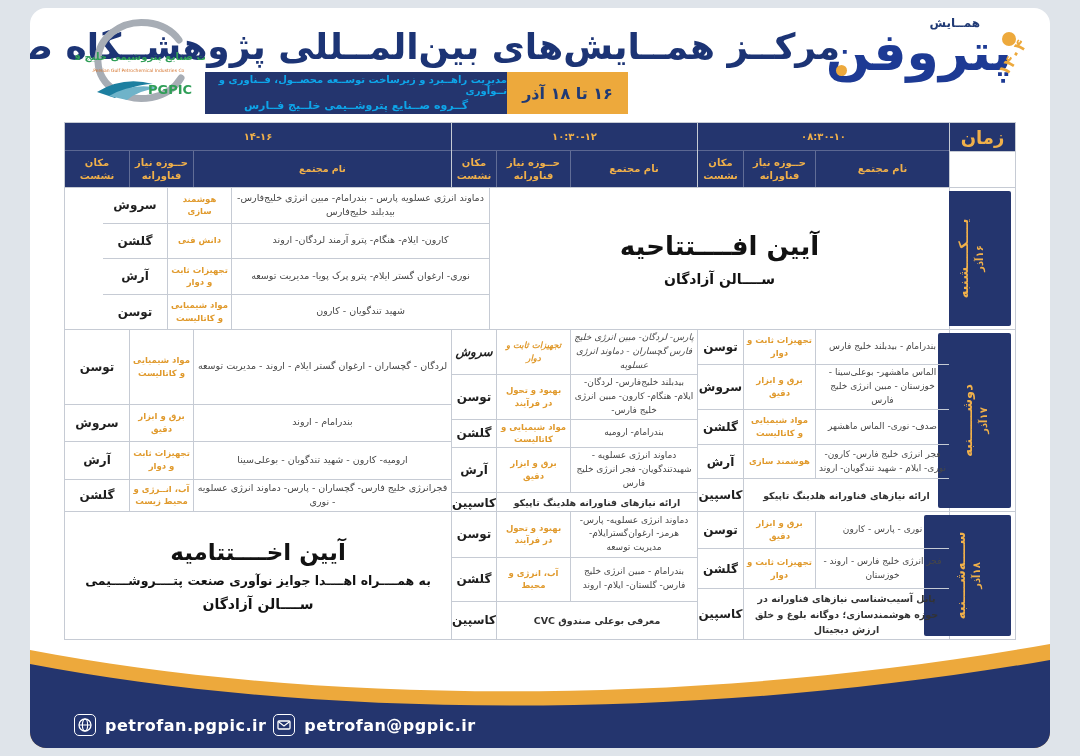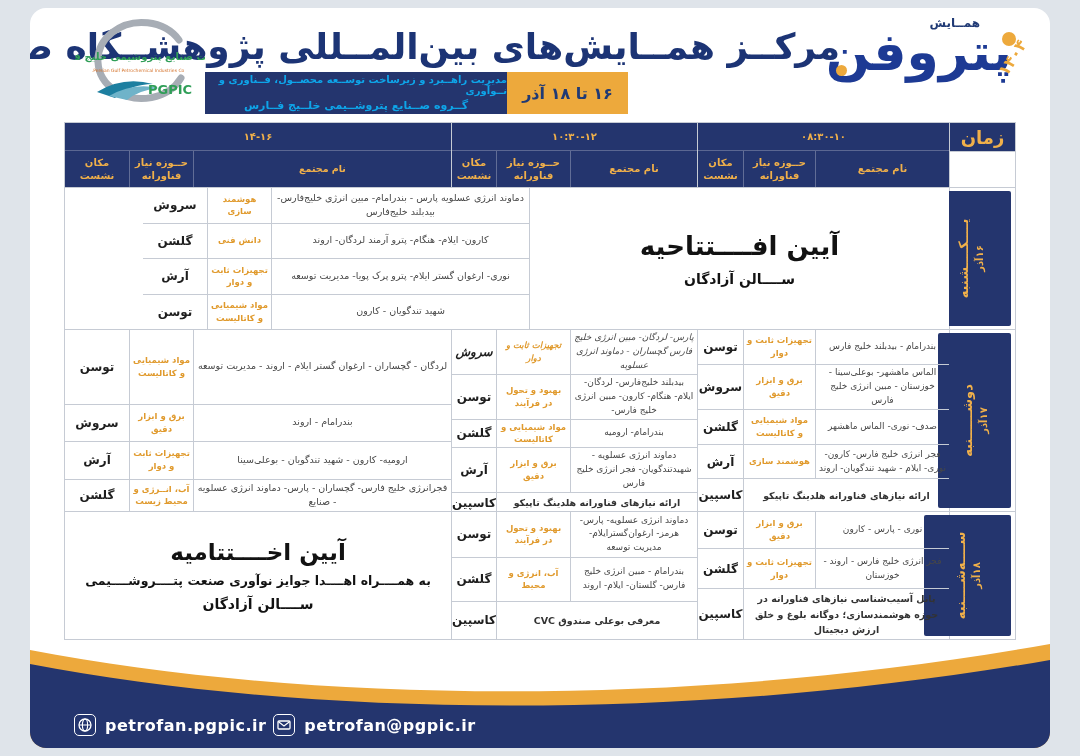--- a/index.html
+++ b/index.html
@@ -25,21 +25,21 @@
   .subnavy .l1{font-size:10px;font-weight:700;}
   .subnavy .l2{font-size:11px;font-weight:700;letter-spacing:1px;}
   .datebox{position:absolute;top:64px;left:477px;width:121px;height:42px;background:var(--gold);color:#203a75;
            display:flex;align-items:center;justify-content:center;font-size:16px;font-weight:800;}
   .pgpic{position:absolute;left:45px;top:10px;width:130px;height:104px;}
 
   
   .table{position:absolute;right:34px;left:34px;top:114px;border:1px solid var(--bd);background:#fff;}
   .band{display:flex;border-top:1px solid var(--bd);}
   .band.thead{border-top:none;}
-  .w-day{width:66px}.w-b1{width:252px}.w-b2{width:246px}.w-b3{width:386px}.w-b1b2{width:420px}
+  .w-day{width:66px}.w-b1{width:252px}.w-b2{width:246px}.w-b3{width:386px}.w-b1b2{width:460px}
   .w-day,.w-b1,.w-b2,.w-b1b2{border-left:1px solid var(--bd);}
   .blk{display:flex;flex-direction:column;}
 
   
   .thead .hd-blk{background:var(--navy);}
   .hd-time{height:28px;display:flex;align-items:center;justify-content:center;color:var(--goldtxt);
            font-size:10px;font-weight:800;border-bottom:1px solid rgba(255,255,255,.25);}
   .hd-labels{flex:1;display:flex;min-height:36px;}
   .hd-labels .cell{color:var(--goldtxt);font-size:10px;font-weight:700;line-height:1.35;}
   .hd-labels .cell{border-left:1px solid rgba(255,255,255,.28);}
@@ -263,21 +263,21 @@
                 <div class="cell c-name">بندرامام - اروند</div>
                 <div class="cell c-need">برق و ابزار دقیق</div>
                 <div class="cell c-room">سروش</div>
               </div>
               <div class="trow" style="flex: 1.08 1 0px;">
                 <div class="cell c-name">ارومیه- کارون - شهید تندگویان - بوعلی‌سینا</div>
                 <div class="cell c-need">تجهیزات ثابت و دوار</div>
                 <div class="cell c-room">آرش</div>
               </div>
               <div class="trow" style="flex: 0.92 1 0px;">
-                <div class="cell c-name">فجرانرژی خلیج فارس- گچساران - پارس- دماوند انرژی عسلویه - صنایع</div>
+                <div class="cell c-name">فجرانرژی خلیج فارس- گچساران - پارس- دماوند انرژی عسلویه - نوری</div>
                 <div class="cell c-need">آب، انــرژی و محیط زیست</div>
                 <div class="cell c-room">گلشن</div>
               </div>
             </div>
           </div>
           <div class="band day-band" style="height: 128px;">
             <div class="day-col w-day">
               <div class="day-box">
                 <div class="day-rot">
                   <div class="day-name">ســــه‌شــــنبه</div>

